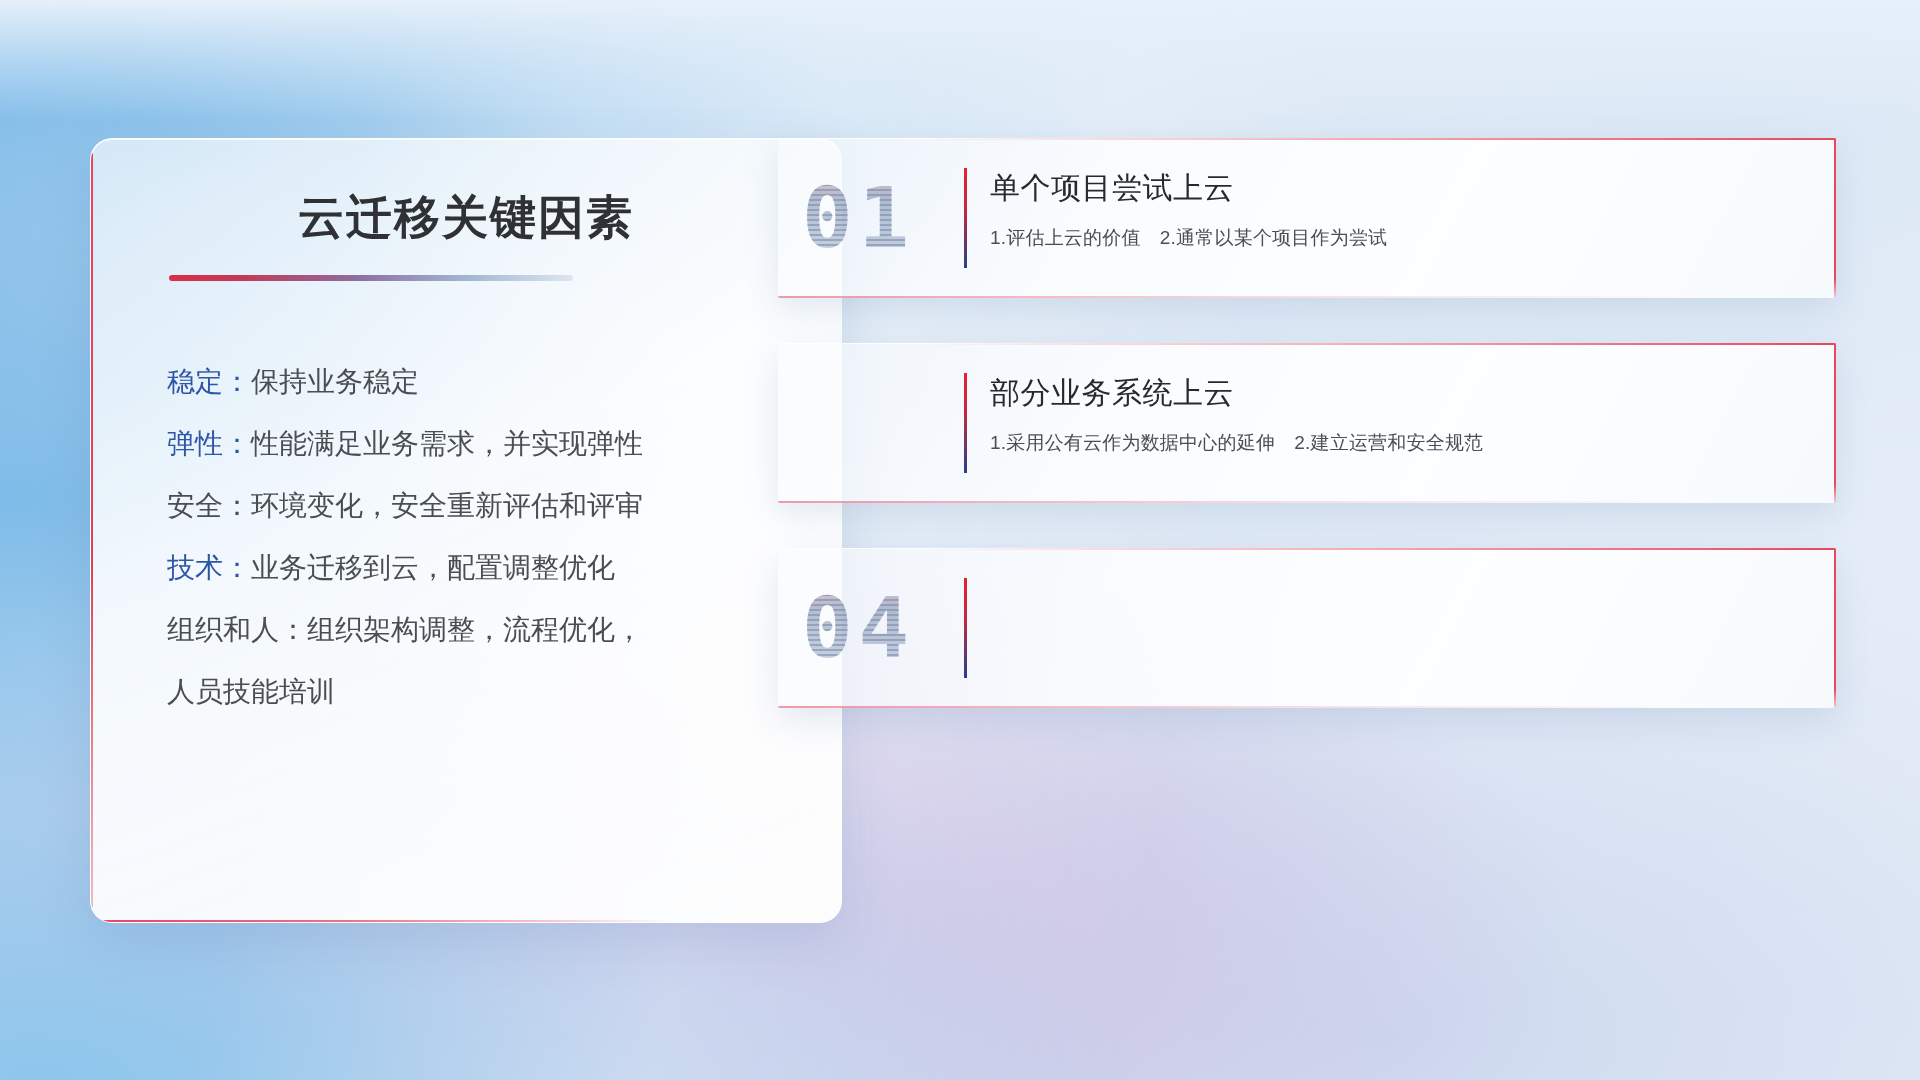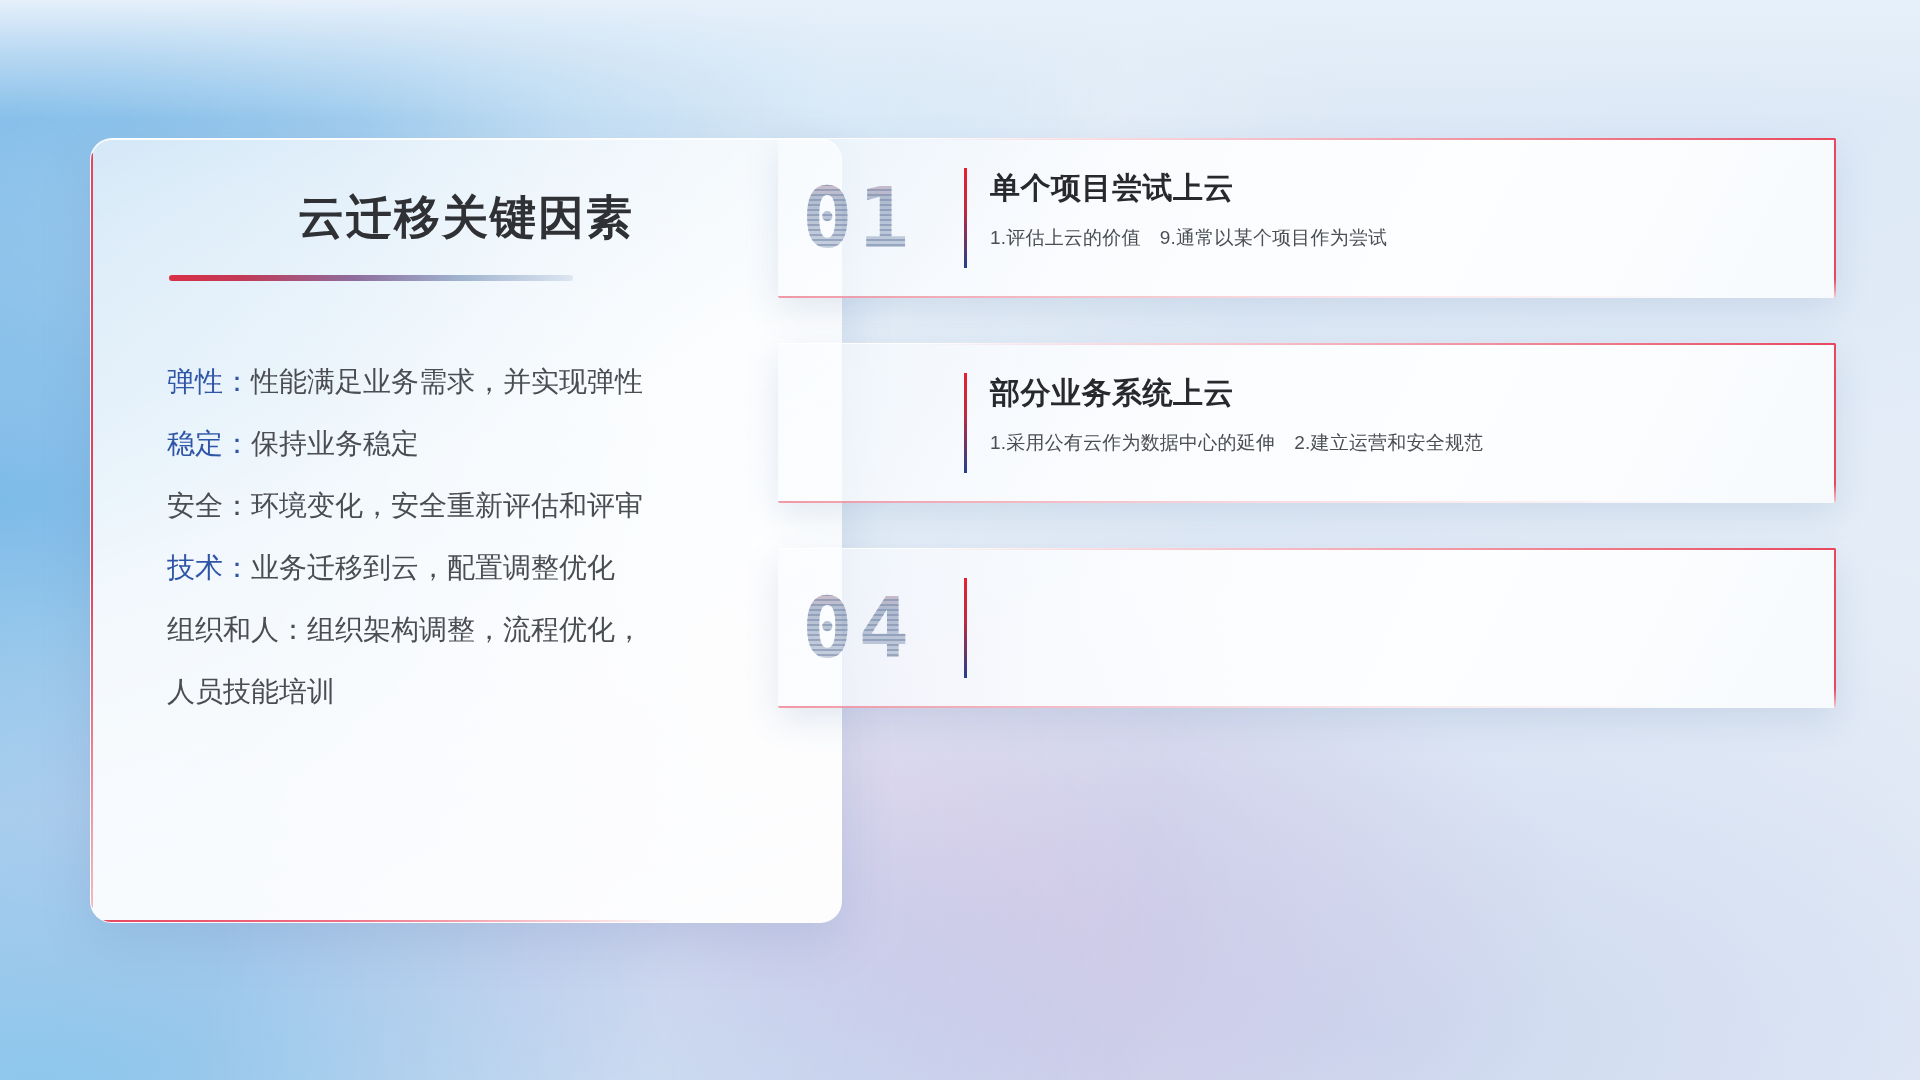--- a/index.html
+++ b/index.html
@@ -101,42 +101,42 @@
       linear-gradient(180deg, rgba(210,70,90,.35) 0%, rgba(120,138,170,.55) 30%, rgba(150,168,196,.45) 100%);
     background-clip:text; -webkit-background-clip:text;
     -webkit-text-fill-color:transparent;
     user-select:none;
   }
   .card-bar{
     position:absolute; left:186px; top:30px; bottom:30px; width:3px;
     background:linear-gradient(180deg,#e8202f 0%,#c0293f 42%,#23408c 100%);
   }
   .card-body{ position:absolute; left:212px; right:40px; top:30px; }
-  .card-title{ font-size:30px; font-weight:700; color:#27292d; letter-spacing:.5px; }
+  .card-title{ font-size:30px; font-weight:400; color:#27292d; letter-spacing:.5px; }
   .card-desc{ margin-top:16px; font-size:19px; color:#4b4e53; letter-spacing:.2px; }
 </style>
 </head>
 <body>
 
 <div class="bg-base"></div>
 <div class="bg-sheen"></div>
 <div class="bg-top-fade"></div>
 
 <div class="stage">
 
   <section class="left-card">
     <h1 class="panel-title">云迁移关键因素</h1>
     <div class="title-rule"></div>
 
     <div class="panel-list">
       <div class="panel-row">
-        <span class="k accent">弹性：</span><span class="v">性能满足业务需求，并实现弹性</span>
+        <span class="k accent">稳定：</span><span class="v">保持业务稳定</span>
       </div>
       <div class="panel-row">
-        <span class="k accent">稳定：</span><span class="v">保持业务稳定</span>
+        <span class="k accent">弹性：</span><span class="v">性能满足业务需求，并实现弹性</span>
       </div>
       <div class="panel-row">
         <span class="k plain">安全：</span><span class="v">环境变化，安全重新评估和评审</span>
       </div>
       <div class="panel-row">
         <span class="k accent">技术：</span><span class="v">业务迁移到云，配置调整优化</span>
       </div>
       <div class="panel-row">
         <span class="k plain">组织和人：</span><span class="v">组织架构调整，流程优化，</span>
       </div>
@@ -148,21 +148,21 @@
 
   <section class="cards">
 
     <article class="card">
       <div class="card-topline"></div>
       <div class="card-botline"></div>
       <div class="card-num">01</div>
       <div class="card-bar"></div>
       <div class="card-body">
         <div class="card-title">单个项目尝试上云</div>
-        <div class="card-desc">1.评估上云的价值　9.通常以某个项目作为尝试</div>
+        <div class="card-desc">1.评估上云的价值　2.通常以某个项目作为尝试</div>
       </div>
     </article>
 
     <article class="card">
       <div class="card-topline"></div>
       <div class="card-botline"></div>
       <div class="card-bar"></div>
       <div class="card-body">
         <div class="card-title">部分业务系统上云</div>
         <div class="card-desc">1.采用公有云作为数据中心的延伸　2.建立运营和安全规范</div>

